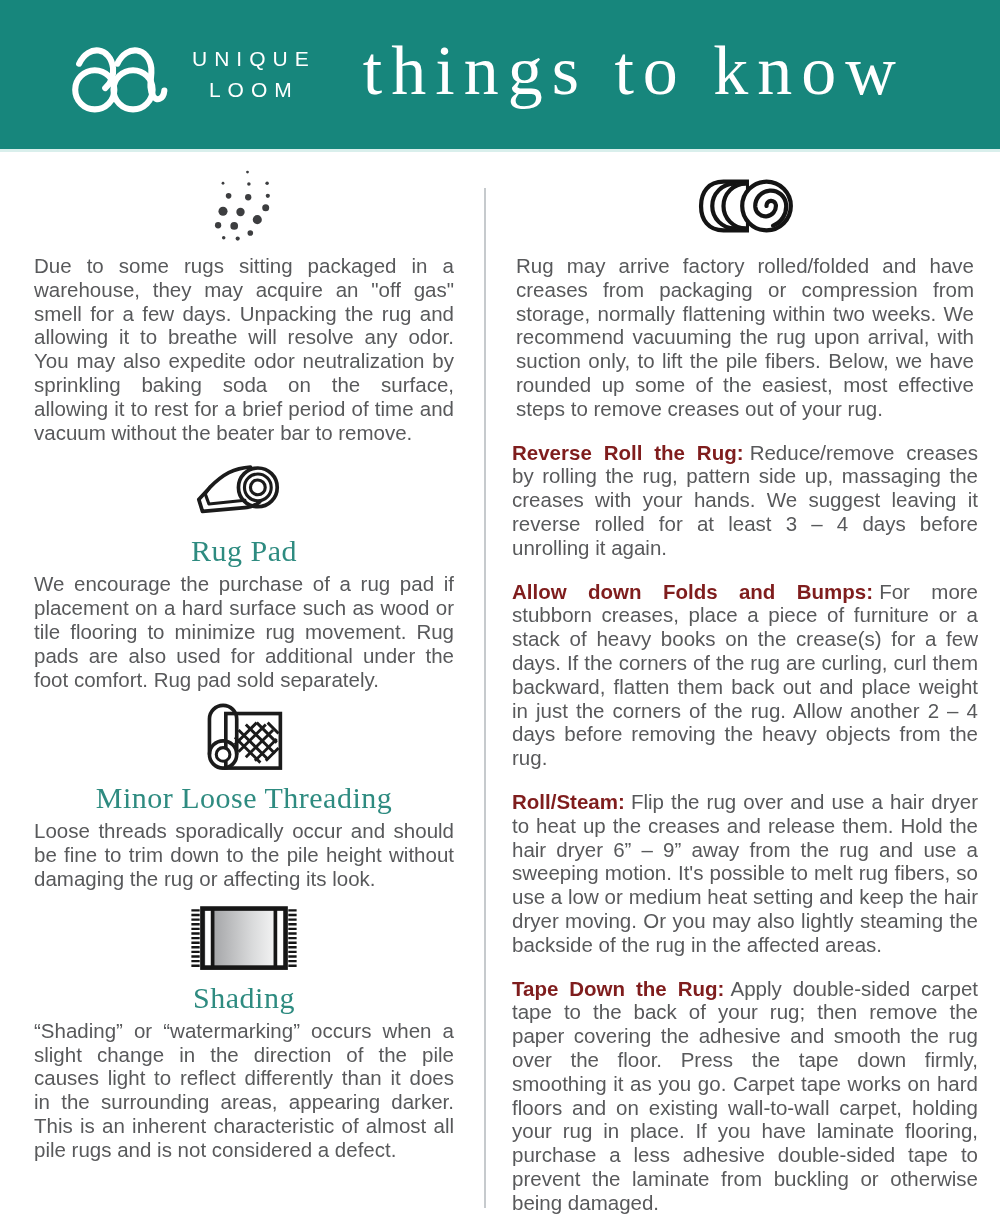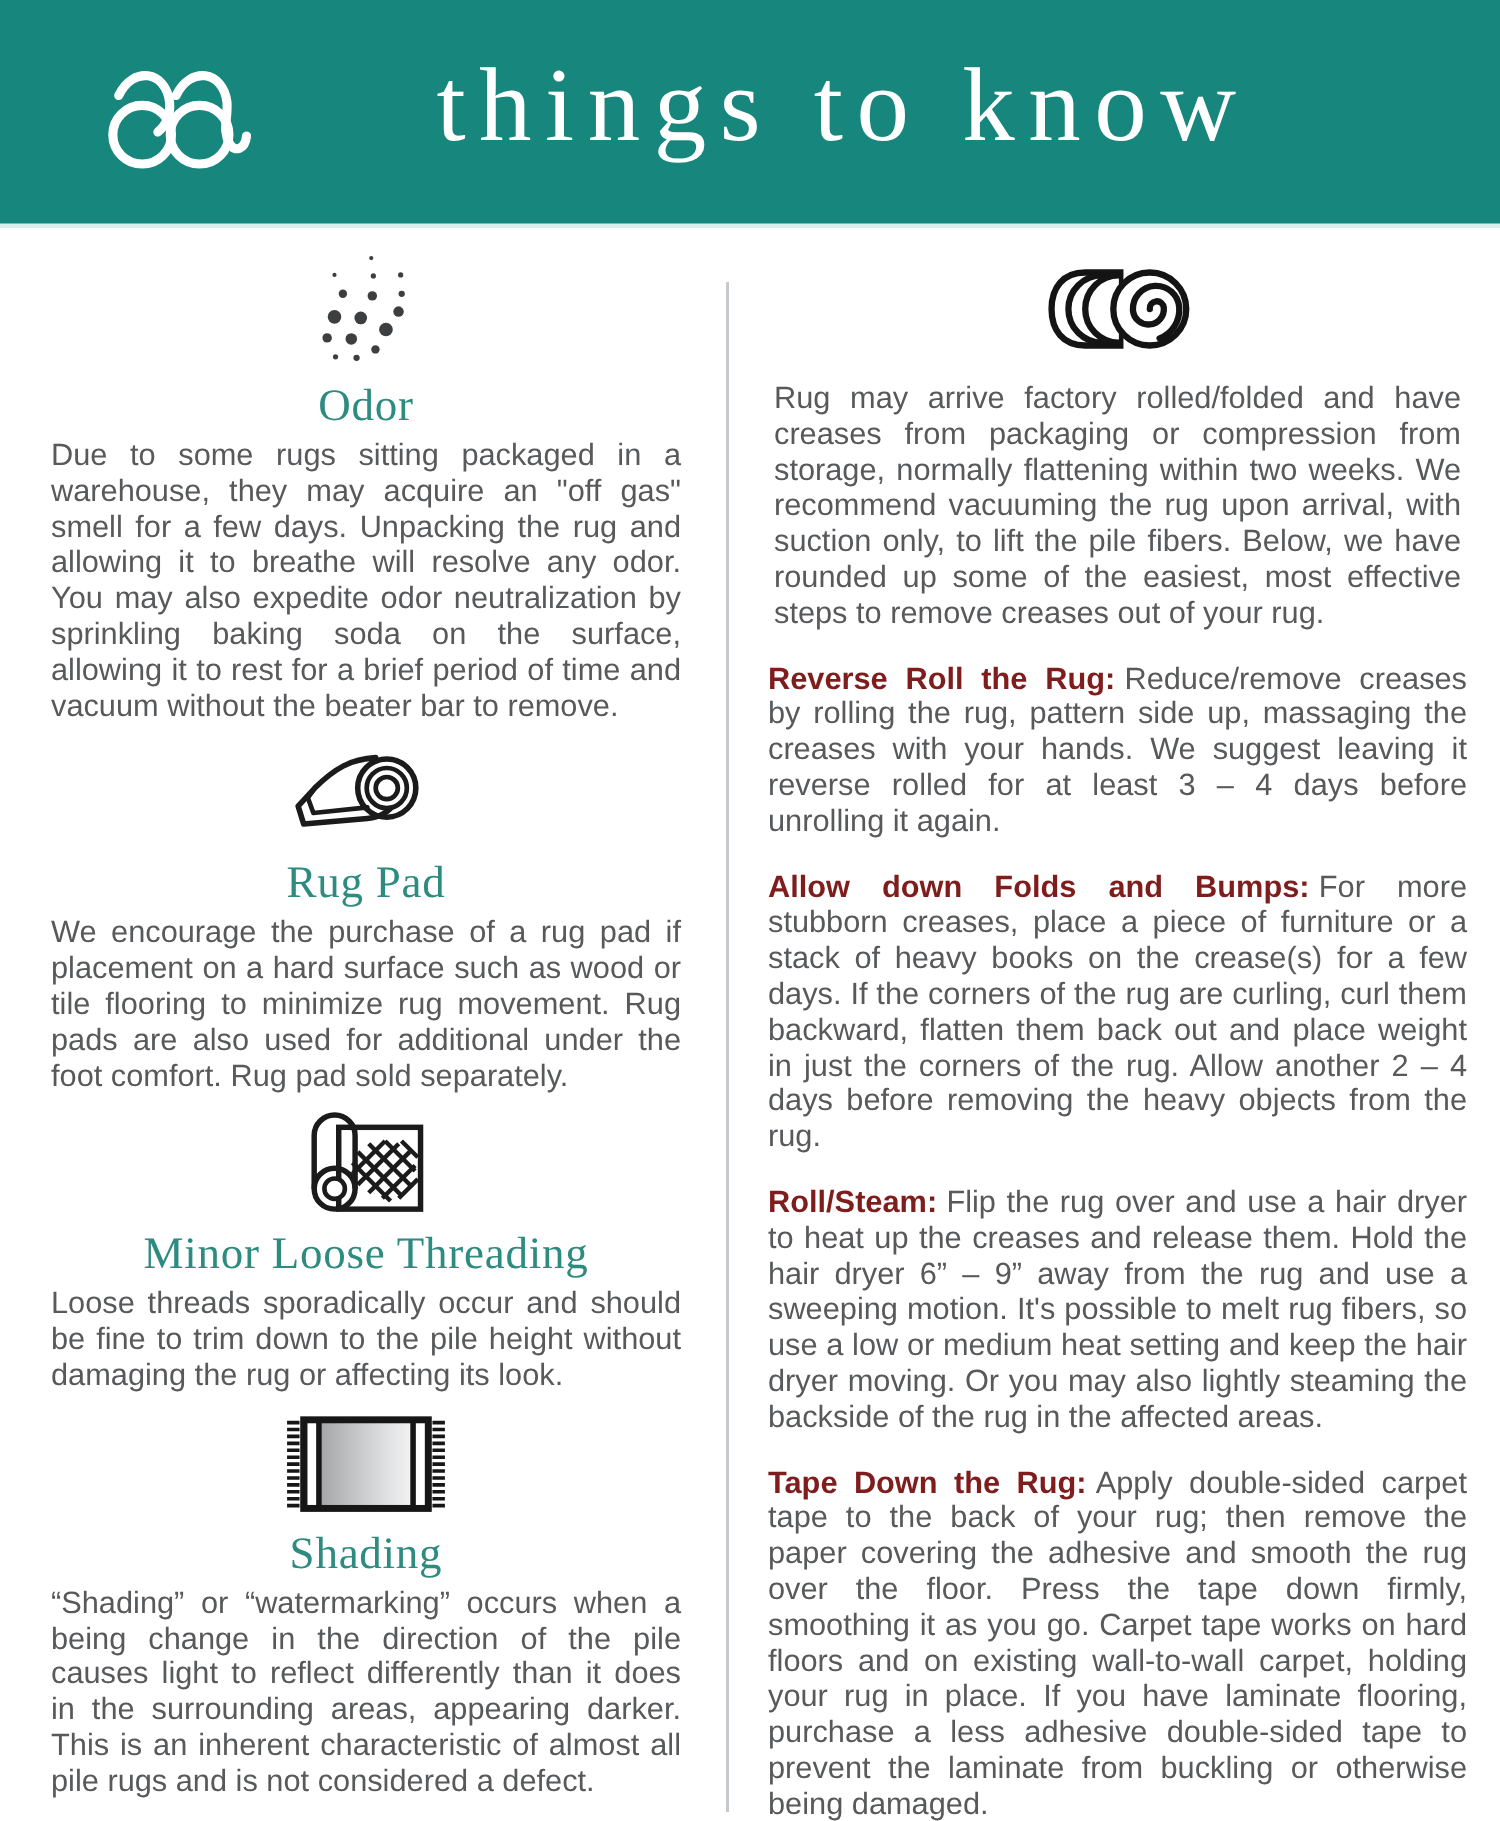--- a/index.html
+++ b/index.html
@@ -94,20 +94,24 @@
 <header class="header">
   <div class="brand">
     <span>
       <svg width="104" height="80" viewBox="0 0 118 92" fill="none" stroke="#ffffff" stroke-width="7" stroke-linecap="round">
         <circle cx="30" cy="63" r="22.5"></circle>
         <circle cx="74" cy="63" r="22.5"></circle>
         <path d="M12,33 C23,10 48,14 51,38 C52,49 48,56 42,61"></path>
         <path d="M56,33 C67,10 92,14 95,38 C96,51 91,59 97,70 C101,77 109,74 110,64"></path>
       </svg>
     </span>
+    <div class="brand-text">
+      <span>UNIQUE</span>
+      <span>LOOM</span>
+    </div>
   </div>
   <h1 class="page-title">things to know</h1>
 </header>
 
 <main class="content">
 
   <section class="col left">
 
     <div class="section">
       <div class="icon-box tall">
@@ -123,21 +127,20 @@
           <circle cx="45" cy="61" r="6"></circle>
           <circle cx="81" cy="55" r="5"></circle>
           <circle cx="13" cy="80" r="4.5"></circle>
           <circle cx="36" cy="81" r="5.5"></circle>
           <circle cx="69" cy="72" r="6.5"></circle>
           <circle cx="59" cy="91" r="4"></circle>
           <circle cx="21" cy="98" r="2.5"></circle>
           <circle cx="41" cy="99" r="3"></circle>
         </svg>
       </div>
-      <h2 class="heading">Odor</h2>
       <p class="body">Due to some rugs sitting packaged in a warehouse, they may acquire an "off gas" smell for a few days. Unpacking the rug and allowing it to breathe will resolve any odor. You may also expedite odor neutralization by sprinkling baking soda on the surface, allowing it to rest for a brief period of time and vacuum without the beater bar to remove.</p>
     </div>
 
     <div class="section">
       <div class="icon-box short">
         <svg width="102" height="72" viewBox="0 0 110 78" stroke-linejoin="round" stroke-linecap="round">
           <path d="M62,12 C44,13 32,20 18,34 L6,47 L10,60 L56,56 C66,55 73,50 76,44" fill="#ffffff" class="ink"></path>
           <path d="M18,34 L13,41 L17,52 L56,48" fill="none" stroke="#1b1b1b" stroke-width="3.4"></path>
           <circle cx="70" cy="34" r="21" fill="#ffffff" class="ink"></circle>
           <circle cx="70" cy="34" r="14.5" fill="#ffffff" stroke="#1b1b1b" stroke-width="3.4"></circle>
@@ -181,21 +184,21 @@
           <line x1="27" y1="6" x2="27" y2="70" stroke="#161616" stroke-width="4"></line>
           <line x1="95" y1="6" x2="95" y2="70" stroke="#161616" stroke-width="4"></line>
           <rect x="16" y="6" width="90" height="64" fill="none" stroke="#161616" stroke-width="5"></rect>
           <g stroke="#161616" stroke-width="2.6">
             <path d="M4,8 H13 M4,13 H13 M4,18 H13 M4,23 H13 M4,28 H13 M4,33 H13 M4,38 H13 M4,43 H13 M4,48 H13 M4,53 H13 M4,58 H13 M4,63 H13 M4,68 H13"></path>
             <path d="M109,8 H118 M109,13 H118 M109,18 H118 M109,23 H118 M109,28 H118 M109,33 H118 M109,38 H118 M109,43 H118 M109,48 H118 M109,53 H118 M109,58 H118 M109,63 H118 M109,68 H118"></path>
           </g>
         </svg>
       </div>
       <h2 class="heading">Shading</h2>
-      <p class="body">“Shading” or “watermarking” occurs when a being change in the direction of the pile causes light to reflect differently than it does in the surrounding areas, appearing darker. This is an inherent characteristic of almost all pile rugs and is not considered a defect.</p>
+      <p class="body">“Shading” or “watermarking” occurs when a slight change in the direction of the pile causes light to reflect differently than it does in the surrounding areas, appearing darker. This is an inherent characteristic of almost all pile rugs and is not considered a defect.</p>
     </div>
 
   </section>
 
   <div class="divider"></div>
 
   <section class="col right">
 
     <div class="section">
       <div class="icon-box tall">

